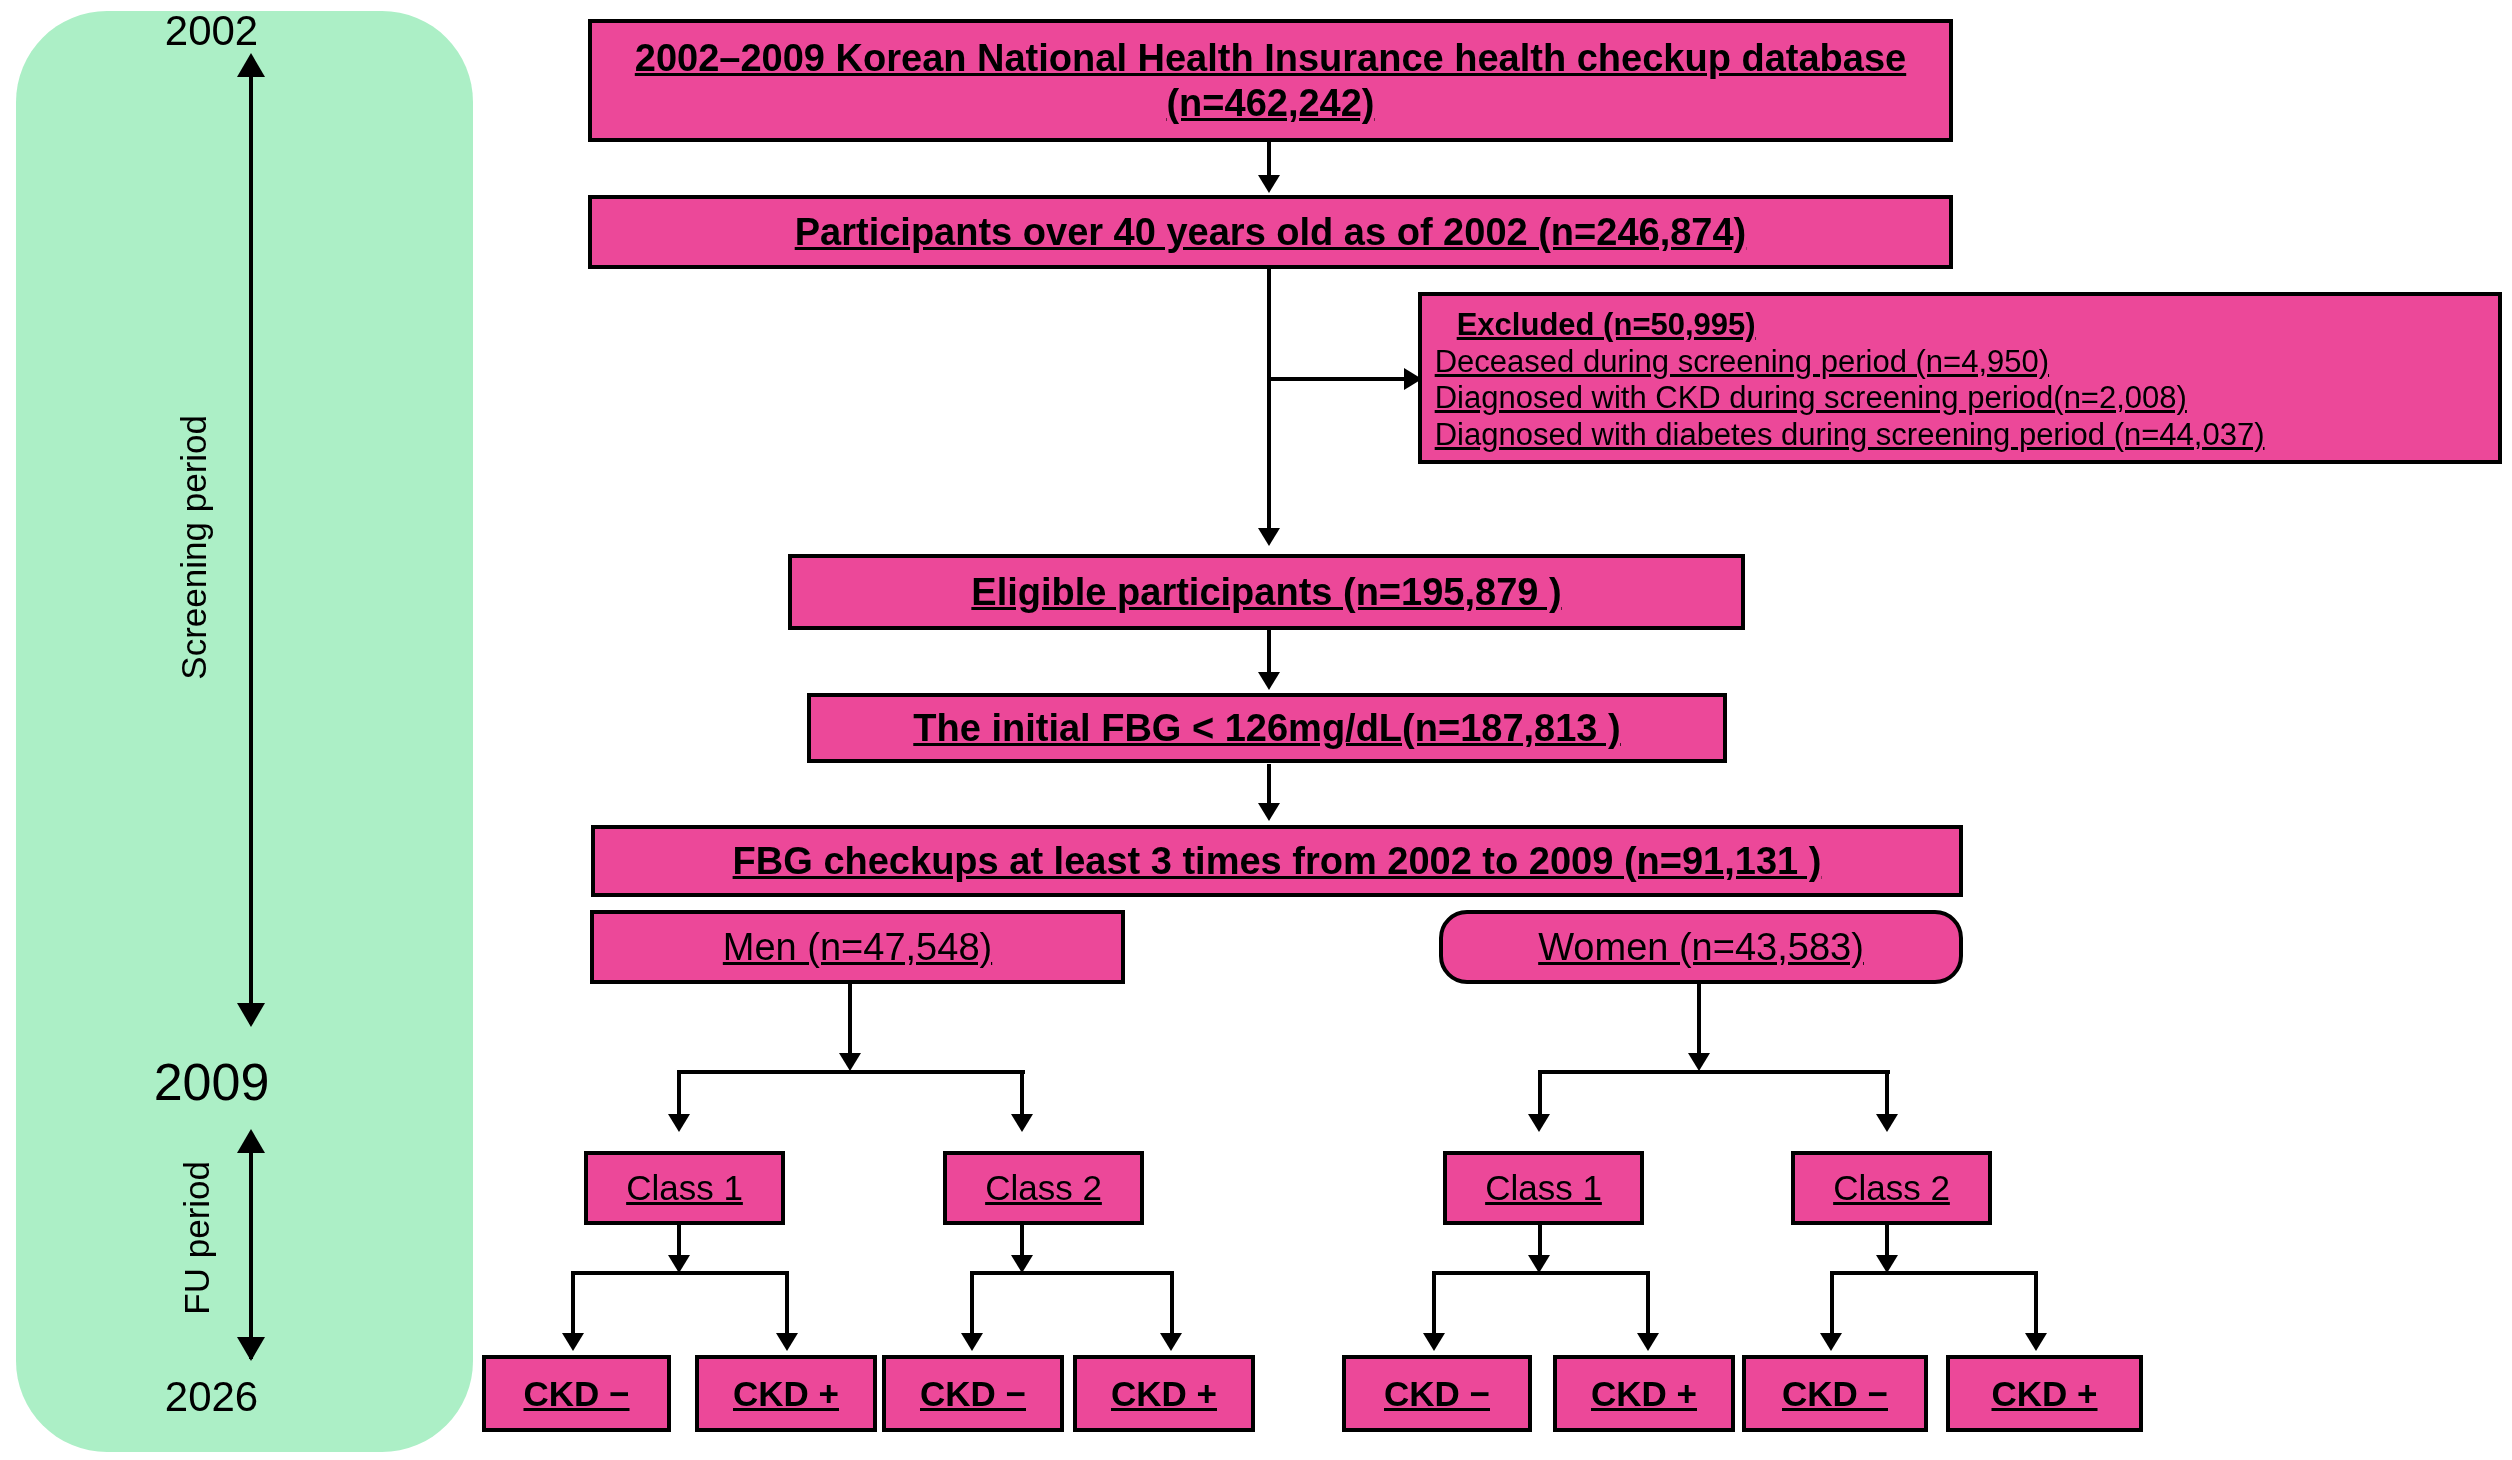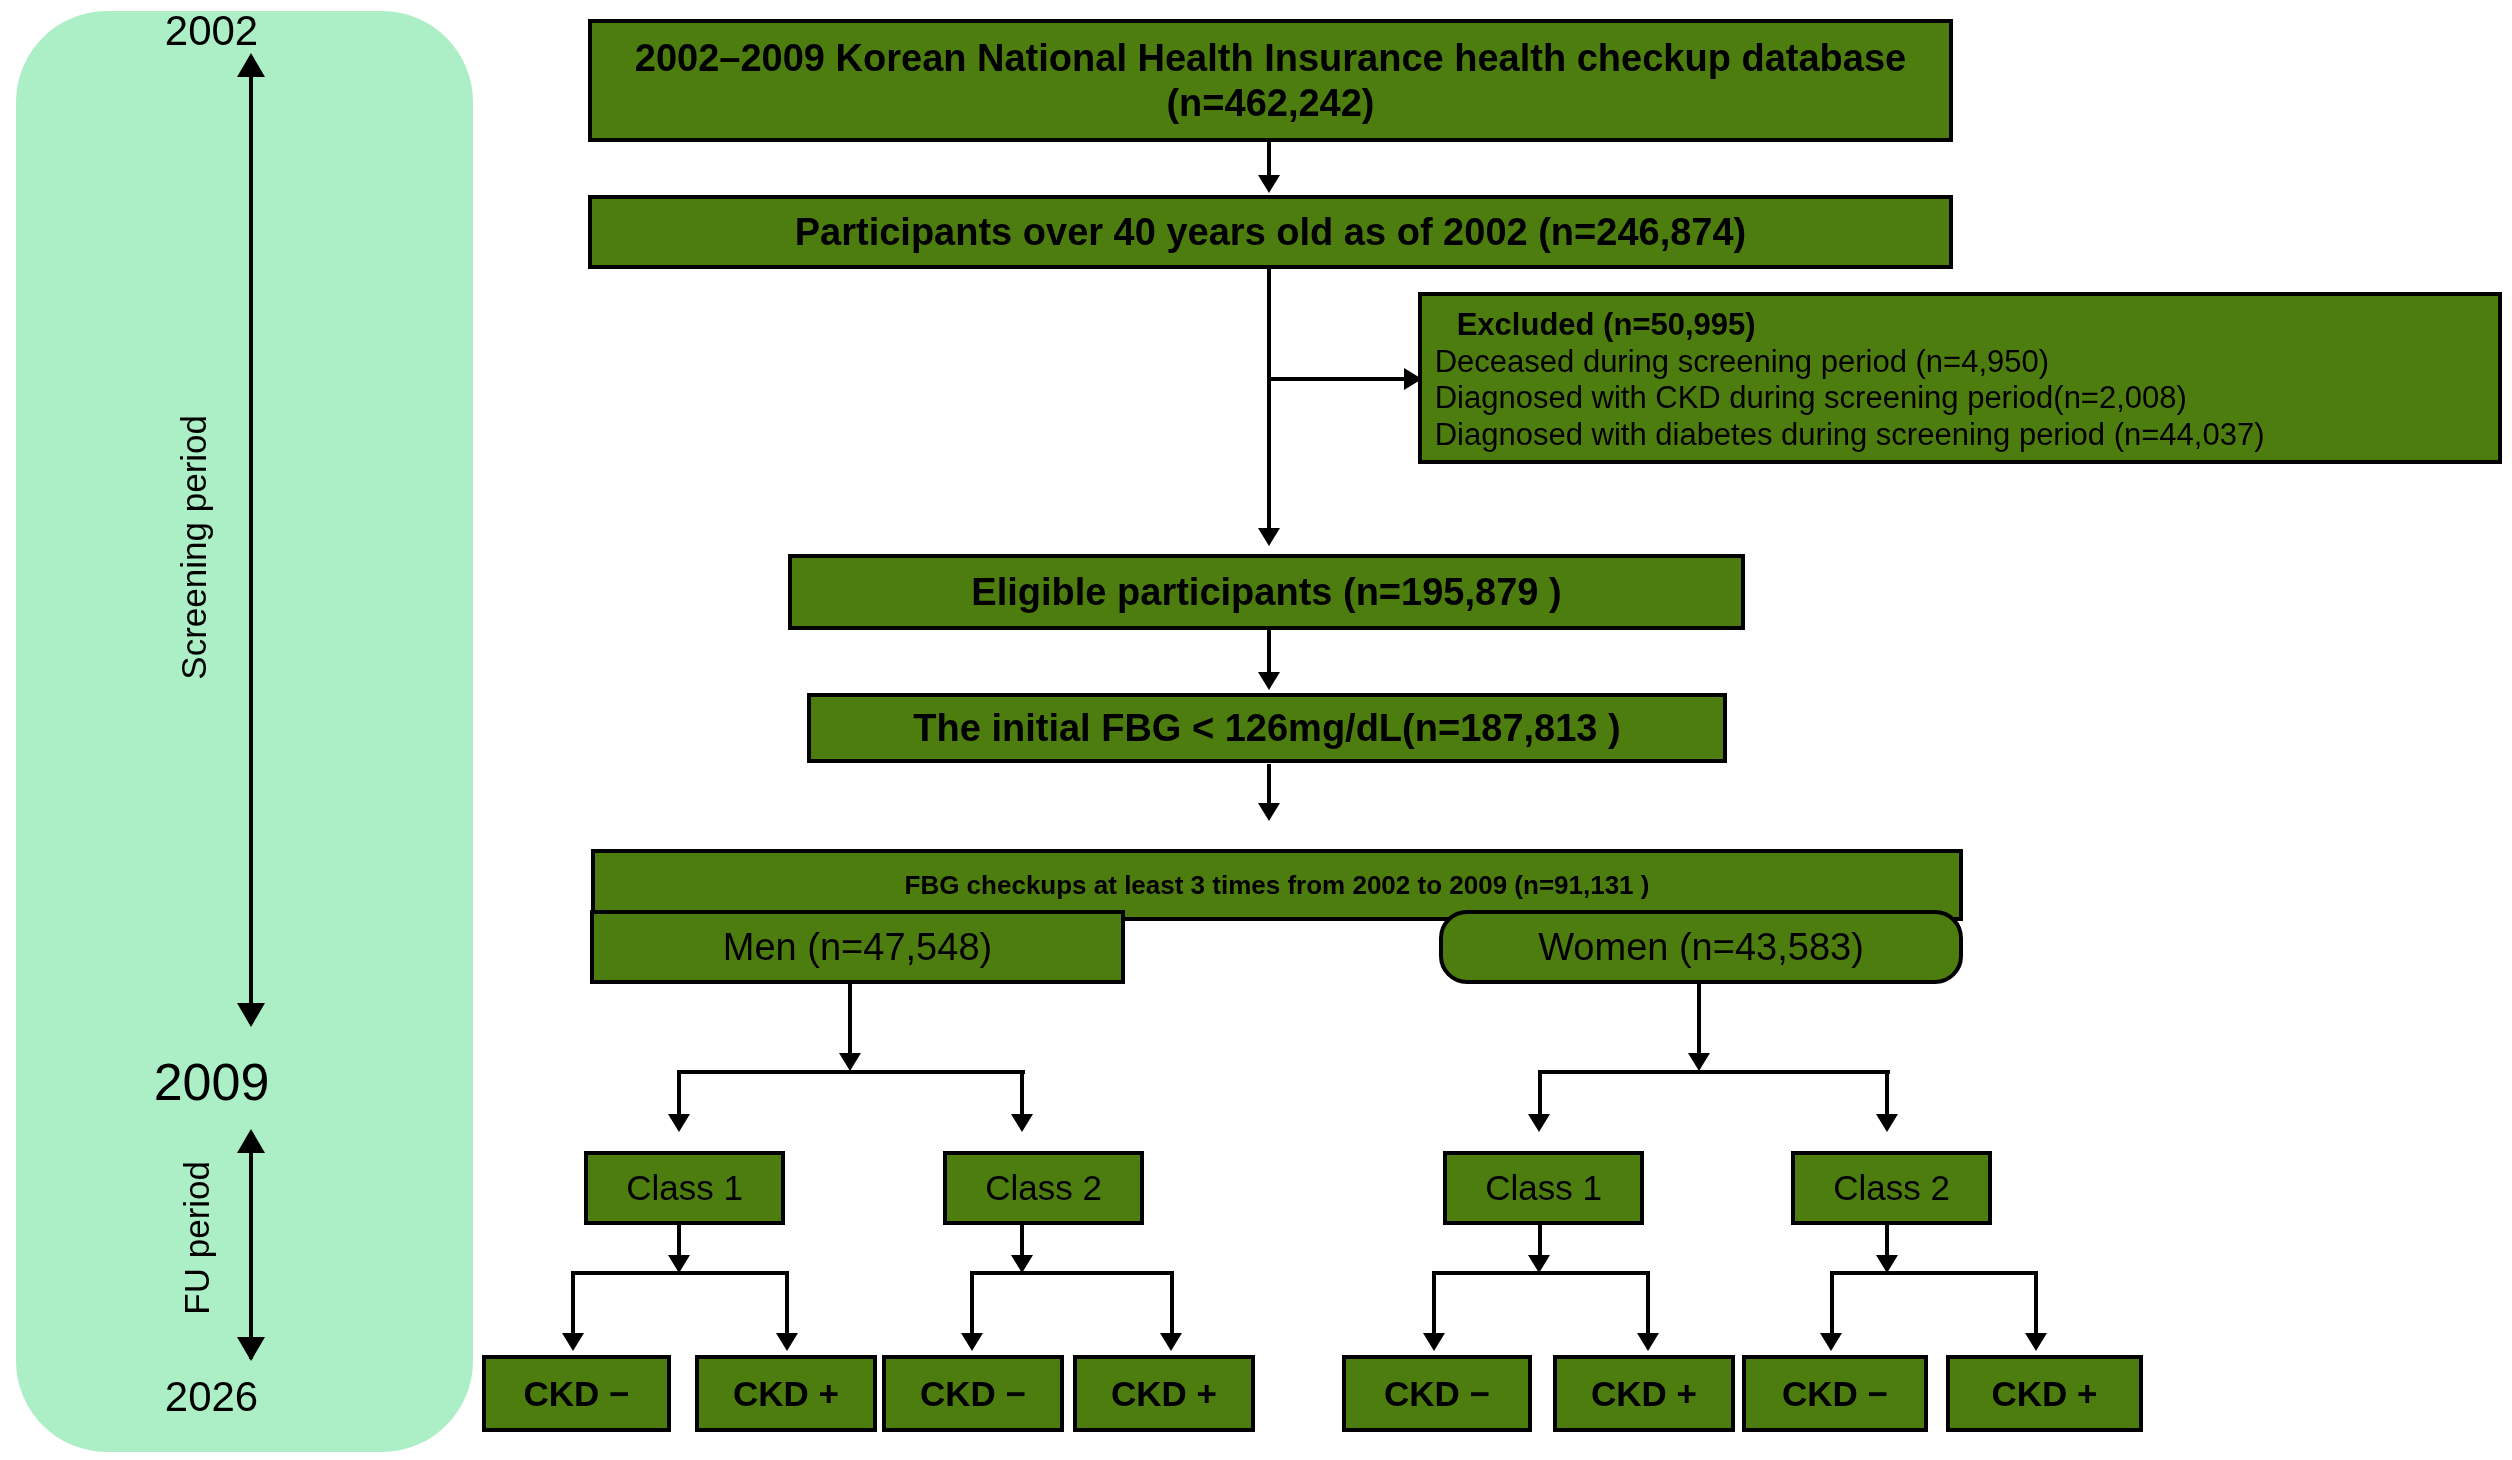--- a/index.html
+++ b/index.html
@@ -32,29 +32,30 @@
     writing-mode:vertical-rl;
     transform:rotate(180deg);
     text-align:center;
     line-height:1;
   }
 
   
   .box{
     position:absolute;
     box-sizing:border-box;
-    background:#4d7c0f;
+    background:#ec4899;
     border:4.2px solid #000000;
     display:flex;
     align-items:center;
     justify-content:center;
     text-align:center;
     color:#000000;
     line-height:1.18;
     padding:2.8px 7px;
+    text-decoration:underline;
   }
   .box.bold{font-weight:bold;}
   .box.left{justify-content:flex-start;text-align:left;align-items:flex-start;padding:11.3px 12.7px;}
   .box .inner{width:100%;}
   .box .line-bold{font-weight:bold;display:block;margin-left:22px;}
   .box .line{display:block;font-weight:normal;}
 
   
   .vline{position:absolute;background:#000;width:4.2px;}
   .hline{position:absolute;background:#000;height:4.2px;}
@@ -141,21 +142,21 @@
   <div class="vline" style="left:1267px;top:630px;height:44px;"></div>
   <div class="arrowdown" style="left:1258px;top:672px;"></div>
 
   <div class="box bold" style="left:807px;top:693px;width:920px;height:70px;font-size:38px;">
     <span class="inner">The initial FBG &lt; 126mg/dL(n=187,813 )</span>
   </div>
 
   <div class="vline" style="left:1267px;top:764px;height:41px;"></div>
   <div class="arrowdown" style="left:1258px;top:803px;"></div>
 
-  <div class="box bold" style="left:591px;top:849px;width:1372px;height:72px;font-size:26px;">
+  <div class="box bold" style="left:591px;top:825px;width:1372px;height:72px;font-size:38px;">
     <span class="inner">FBG checkups at least 3 times from 2002 to 2009 (n=91,131 )</span>
   </div>
 
   <div class="box" style="left:590px;top:910px;width:535px;height:74px;font-size:38px;">
     <span class="inner">Men (n=47,548)</span>
   </div>
 
   <div class="box" style="left:1439px;top:910px;width:524px;height:74px;font-size:38px;border-radius:28px;">
     <span class="inner">Women (n=43,583)</span>
   </div>

